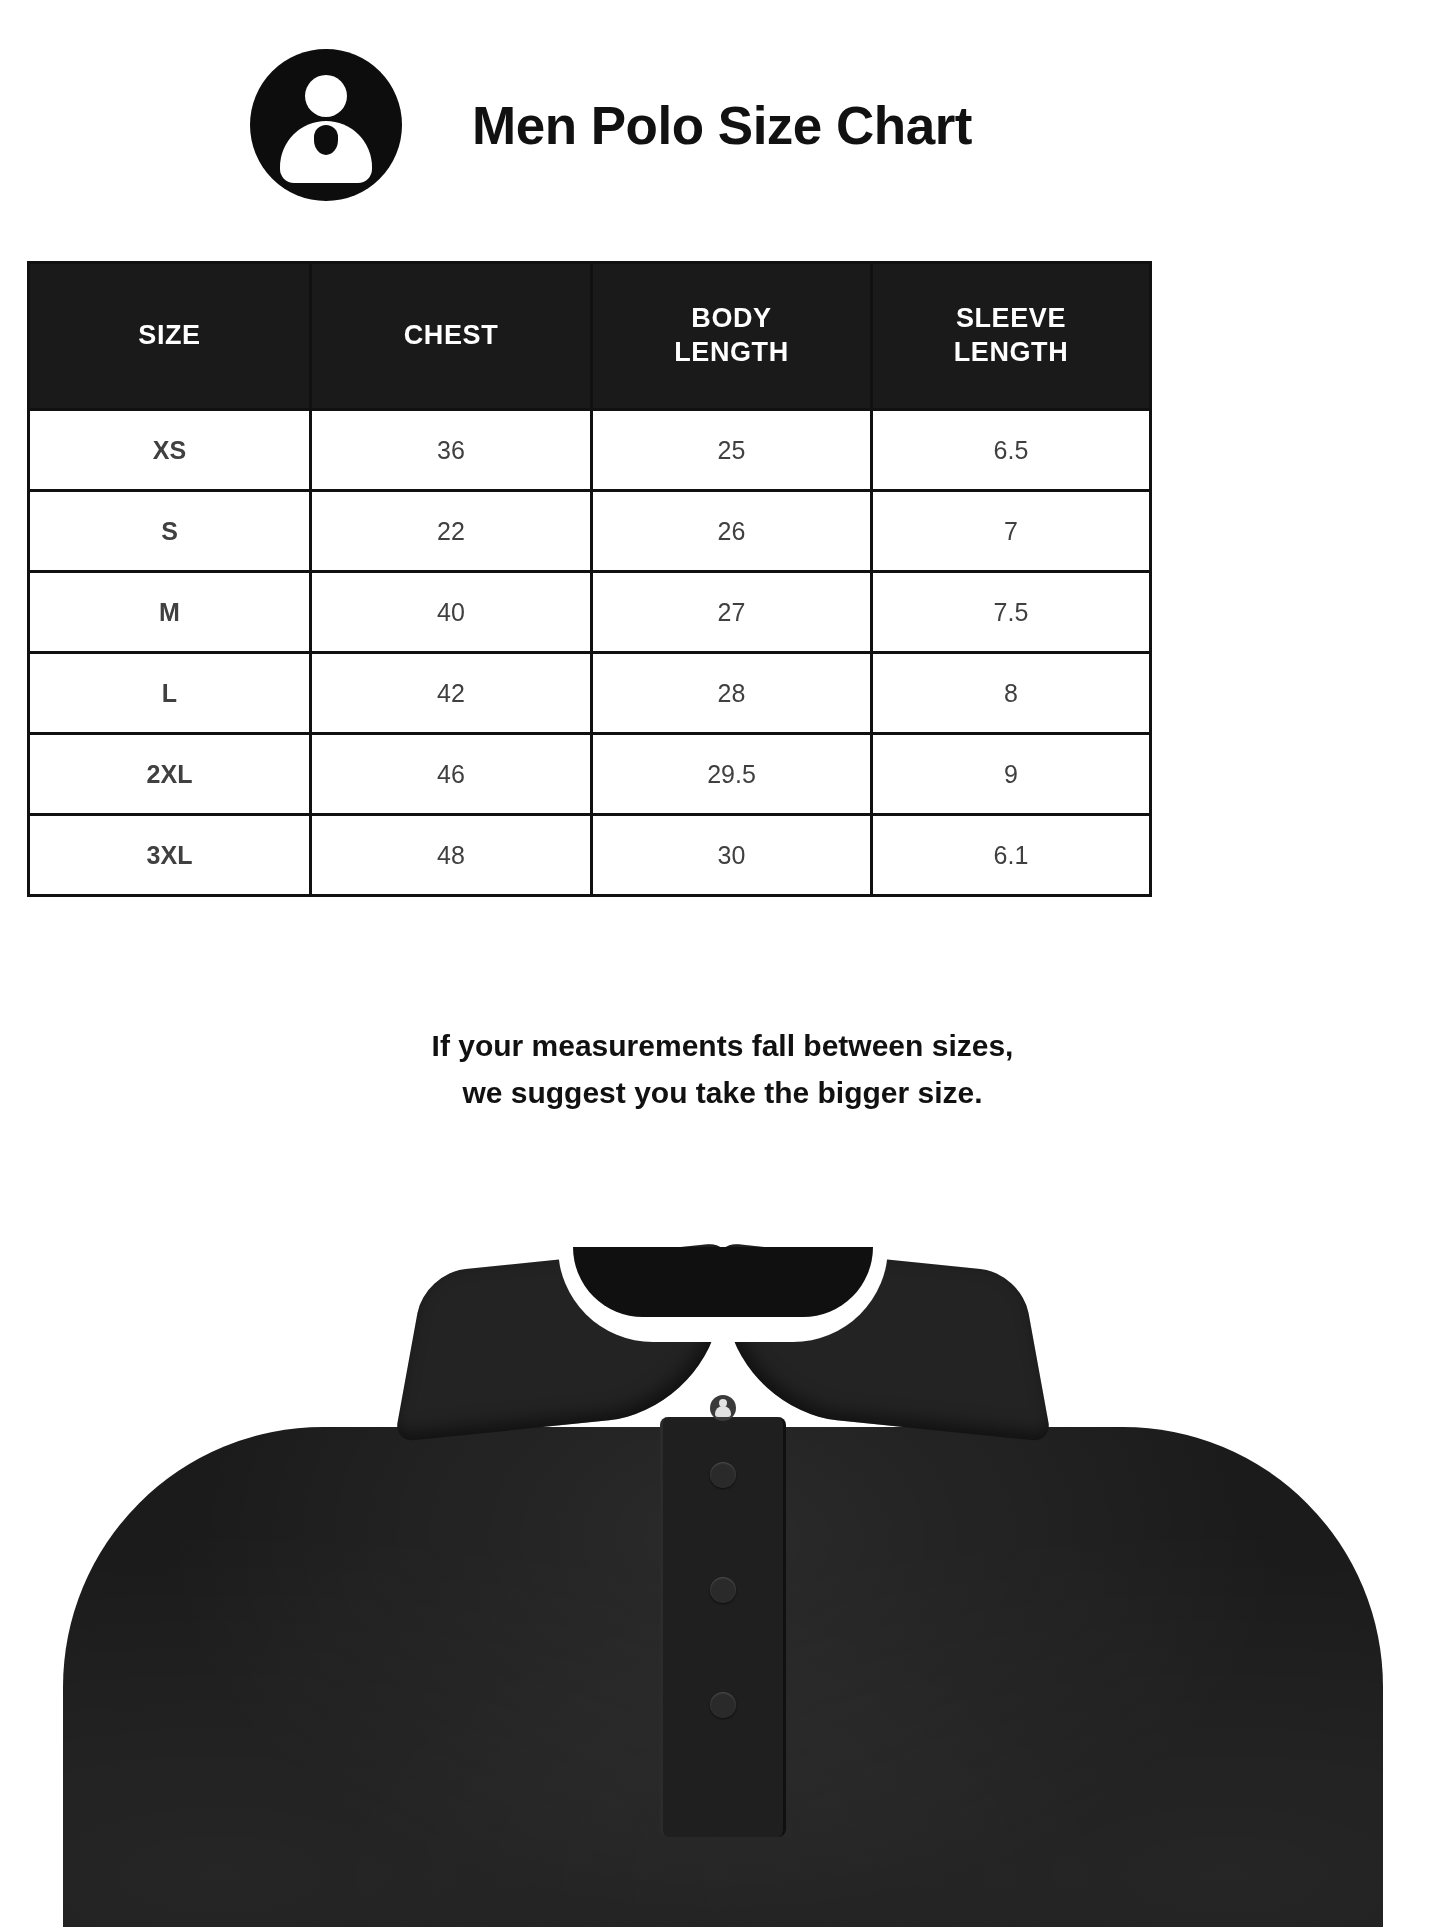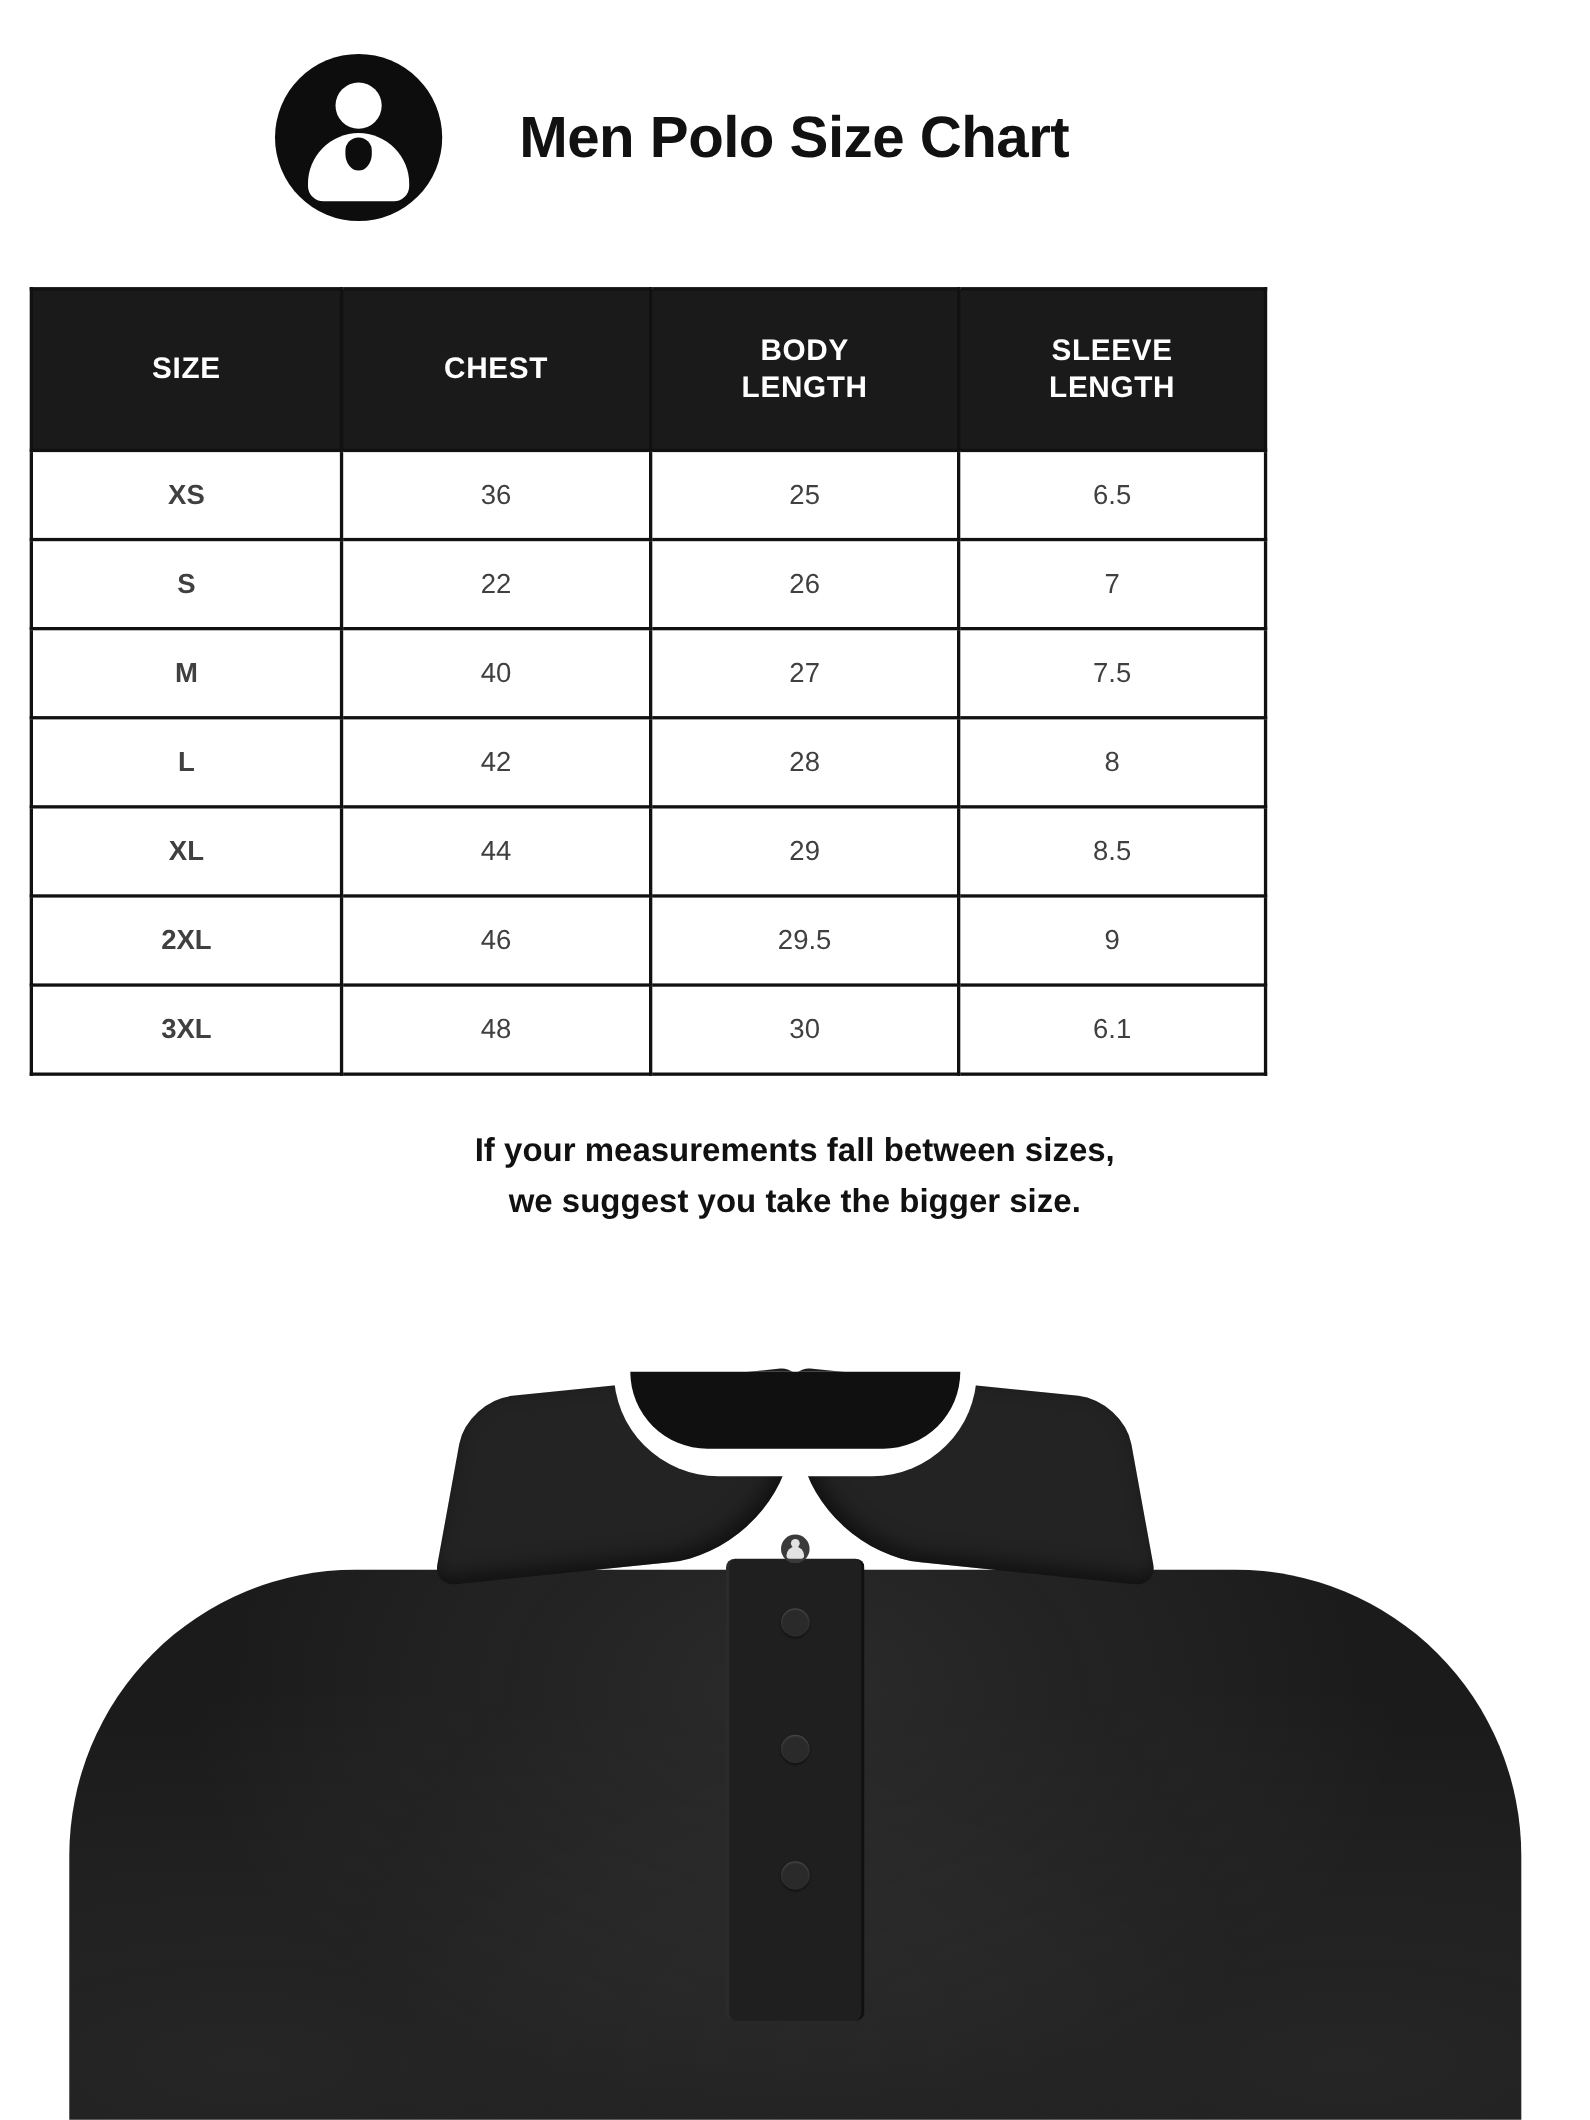--- a/index.html
+++ b/index.html
@@ -329,26 +329,20 @@
           <td class="size-cell">M</td>
           <td>40</td>
           <td>27</td>
           <td>7.5</td>
         </tr>
         <tr>
           <td class="size-cell">L</td>
           <td>42</td>
           <td>28</td>
           <td>8</td>
-        </tr>
-        <tr>
-          <td class="size-cell">XL</td>
-          <td>44</td>
-          <td>29</td>
-          <td>8.5</td>
         </tr>
         <tr>
           <td class="size-cell">2XL</td>
           <td>46</td>
           <td>29.5</td>
           <td>9</td>
         </tr>
         <tr>
           <td class="size-cell">3XL</td>
           <td>48</td>

